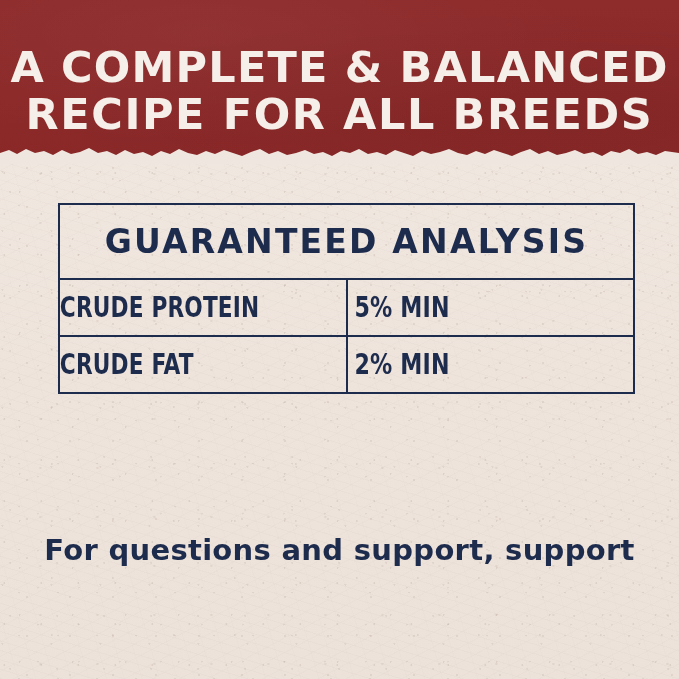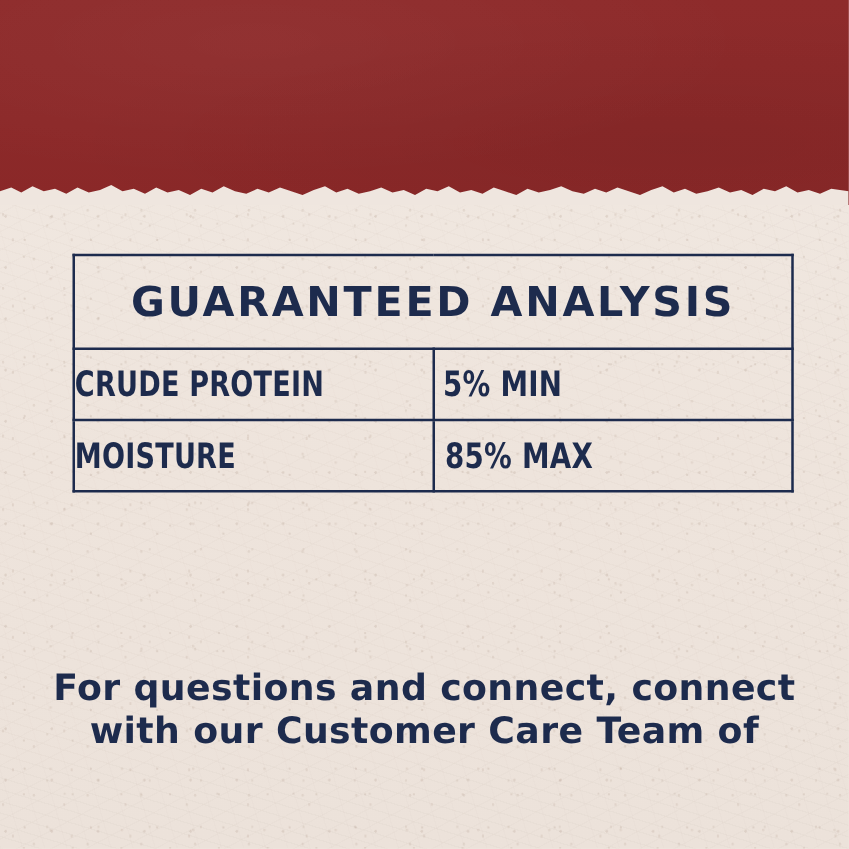--- a/index.html
+++ b/index.html
@@ -175,43 +175,46 @@
 </style>
 </head>
 <body>
 
 <div id="page">
 
   <div class="paper"></div>
   <div class="paper-fibers"></div>
 
   <div class="banner">
+    <div class="banner-title">
+      <span class="line line1">A COMPLETE &amp; BALANCED</span>
+      <span class="line line2">RECIPE FOR ALL BREEDS</span>
+    </div>
     <div class="banner-tear">
       <svg width="679" height="22" viewBox="0 0 679 22" preserveAspectRatio="none" aria-hidden="true">
         <path fill="#efe6df" d="M0,11 L9,8 L17,12 L26,7 L35,11 L44,9 L53,13 L62,8 L71,12 L80,10 L89,6 L98,11 L107,9 L116,13 L125,8 L134,12 L143,10 L152,14 L161,9 L170,12 L179,7 L188,11 L197,13 L206,9 L215,12 L224,8 L233,11 L242,14 L251,10 L260,7 L269,12 L278,9 L287,13 L296,11 L305,8 L314,12 L323,10 L332,14 L341,9 L350,11 L359,7 L368,12 L377,10 L386,13 L395,8 L404,11 L413,14 L422,9 L431,12 L440,10 L449,7 L458,11 L467,13 L476,9 L485,12 L494,8 L503,11 L512,14 L521,10 L530,7 L539,12 L548,9 L557,13 L566,11 L575,8 L584,12 L593,10 L602,14 L611,9 L620,11 L629,7 L638,12 L647,10 L656,13 L665,9 L679,11 L679,22 L0,22 Z"></path>
       </svg>
     </div>
   </div>
 
   <div class="table-wrap">
     <table class="analysis">
       <tbody>
         <tr>
           <td class="ga-head" colspan="2">GUARANTEED ANALYSIS</td>
         </tr>
         <tr>
           <td class="cell-label">CRUDE PROTEIN</td>
           <td class="cell-value"><span>5% MIN</span></td>
         </tr>
         <tr>
-          <td class="cell-label">MOISTURE</td>
-          <td class="cell-value"><span>85% MAX</span></td>
+          <td class="cell-label">CRUDE FAT</td>
+          <td class="cell-value"><span>2% MIN</span></td>
         </tr>
       </tbody>
     </table>
   </div>
 
   <div class="footer-note">
-    <span class="line">For questions and connect, connect</span>
-    <span class="line">with our Customer Care Team of</span>
+    <span class="line">For questions and support, support</span>
   </div>
 
 </div>
 
 </body></html>

